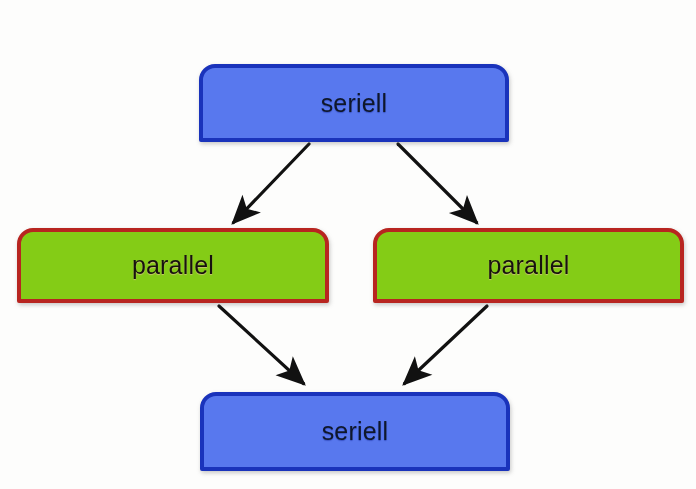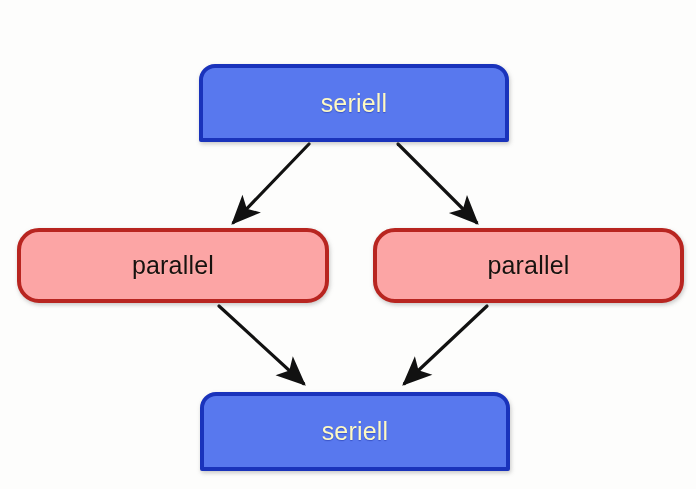--- a/index.html
+++ b/index.html
@@ -45,28 +45,27 @@
     line-height: 1;
     user-select: none;
     white-space: nowrap;
   }
   .node.seriell {
     background: #5878ee;
     border-color: #1a33bb;
     border-width: 4px;
   }
   .node.seriell .node-label {
-    color: #fef9c3;
+    color: #0f172a;
     text-shadow: 0 1px 1px rgba(20,40,150,0.45);
   }
   .node.parallel {
-    background: #fca5a5;
+    background: #84cc16;
     border-color: #b82520;
     border-width: 4px;
-    border-radius: 22px;
   }
   .node.parallel .node-label {
     color: #17120f;
     text-shadow: 0 1px 1px rgba(255,190,180,0.55);
   }
 
   
   #node-seriell-top    { left: 199px; top: 64px;  width: 310px; height: 78px; }
   #node-parallel-left  { left: 17px;  top: 228px; width: 312px; height: 75px; }
   #node-parallel-right { left: 373px; top: 228px; width: 311px; height: 75px; }

